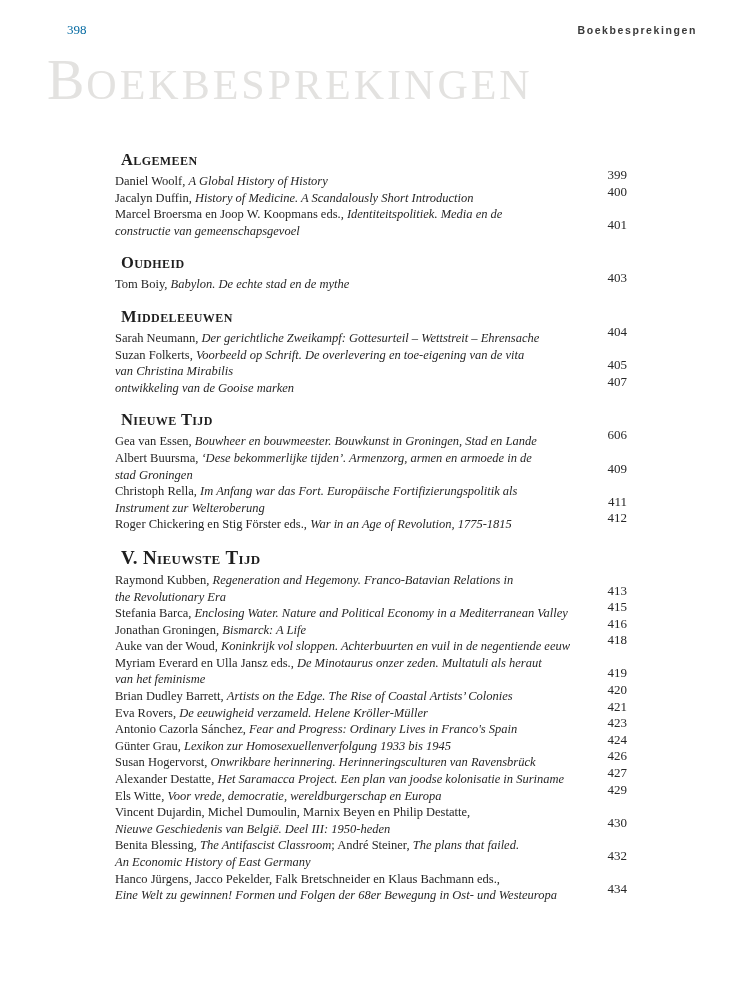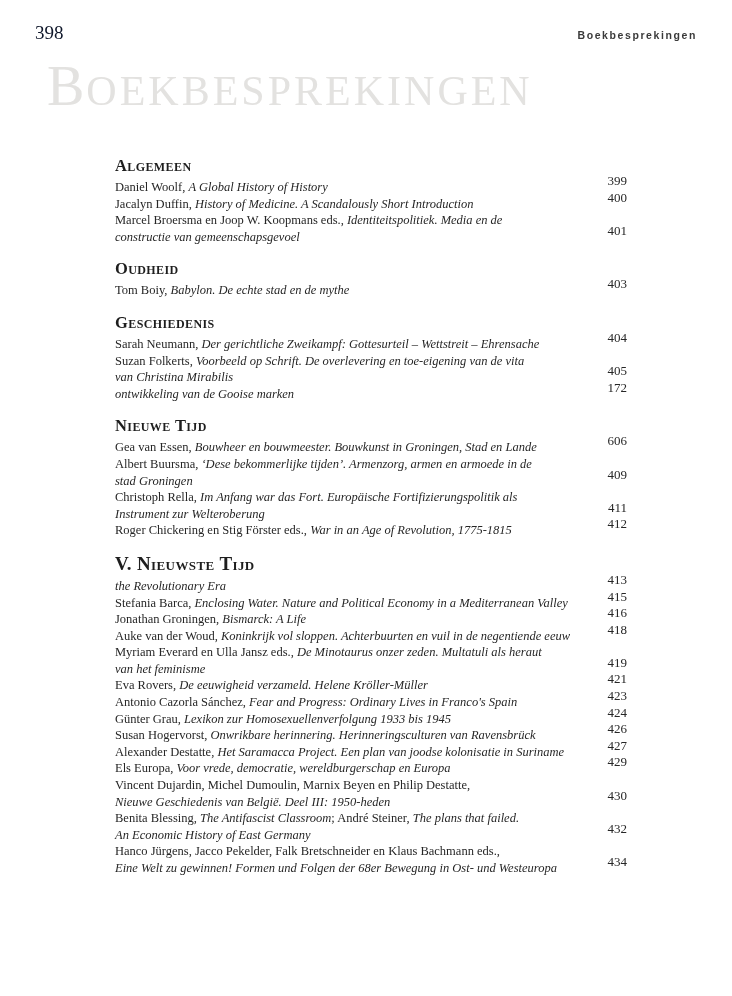--- a/index.html
+++ b/index.html
@@ -6,41 +6,41 @@
   body {
     width: 732px; height: 996px; overflow: hidden;
     font-family: "Liberation Serif", serif;
     color: #262626;
     -webkit-font-smoothing: antialiased;
   }
   .page { box-sizing: border-box; width: 732px; height: 996px; padding: 22px 35px 0 35px; }
 
   
   .running-head { display: flex; justify-content: space-between; align-items: baseline; }
-  .folio { font-size: 19px; color: #0f172a; }
+  .folio { font-size: 13px; color: #0369a1; margin-left: 32px; }
   .running-title {
     font-family: "Liberation Sans", sans-serif;
     font-size: 10.5px; font-weight: 700; letter-spacing: 1.6px; color: #3a3a3a;
   }
 
   
   .display-title {
     margin: 14px 0 0 12px;
     font-weight: 400; line-height: 1; letter-spacing: 2px;
     color: #e3e2e0;
     font-size: 56px;
     white-space: nowrap;
   }
   .display-title .rest { font-size: 42px; letter-spacing: 3px; text-align: right; }
 
   
   .toc { margin-top: 42px; margin-left: 80px; width: 512px; }
   .toc-section + .toc-section { margin-top: 14px; }
   h2.sec-heading {
-    margin: 0 0 3px 0;
+    margin: 0 0 3px 6px;
     font-size: 16.5px; line-height: 20px;
     font-variant: small-caps;
     font-weight: 700; letter-spacing: 0.4px; color: #1e1e1e;
   }
   h2.sec-heading.large { font-size: 19px; line-height: 22px; }
 
   .entry { position: relative; padding-right: 30px; font-size: 12.5px; line-height: 16.6px; }
   .entry-text .line { display: block; white-space: nowrap; }
   .entry-text i { font-style: italic; }
   .entry-page {
@@ -64,43 +64,44 @@
         <h2 class="sec-heading">Algemeen</h2>
         <div class="entry"><span class="entry-text"><span class="line"><span>Daniel Woolf, </span><i>A Global History of History</i></span></span><span class="entry-page">399</span></div>
         <div class="entry"><span class="entry-text"><span class="line"><span>Jacalyn Duffin, </span><i>History of Medicine. A Scandalously Short Introduction</i></span></span><span class="entry-page">400</span></div>
         <div class="entry"><span class="entry-text"><span class="line"><span>Marcel Broersma en Joop W. Koopmans eds., </span><i>Identiteitspolitiek. Media en de</i></span><span class="line"><i>constructie van gemeenschapsgevoel</i></span></span><span class="entry-page">401</span></div>
       </section>
       <section class="toc-section">
         <h2 class="sec-heading">Oudheid</h2>
         <div class="entry"><span class="entry-text"><span class="line"><span>Tom Boiy, </span><i>Babylon. De echte stad en de mythe</i></span></span><span class="entry-page">403</span></div>
       </section>
       <section class="toc-section">
-        <h2 class="sec-heading">Geschiedenis</h2>
+        <h2 class="sec-heading">Middeleeuwen</h2>
         <div class="entry"><span class="entry-text"><span class="line"><span>Sarah Neumann, </span><i>Der gerichtliche Zweikampf: Gottesurteil – Wettstreit – Ehrensache</i></span></span><span class="entry-page">404</span></div>
         <div class="entry"><span class="entry-text"><span class="line"><span>Suzan Folkerts, </span><i>Voorbeeld op Schrift. De overlevering en toe-eigening van de vita</i></span><span class="line"><i>van Christina Mirabilis</i></span></span><span class="entry-page">405</span></div>
-        <div class="entry"><span class="entry-text"><span class="line"><i>ontwikkeling van de Gooise marken</i></span></span><span class="entry-page">172</span></div>
+        <div class="entry"><span class="entry-text"><span class="line"><i>ontwikkeling van de Gooise marken</i></span></span><span class="entry-page">407</span></div>
       </section>
       <section class="toc-section">
         <h2 class="sec-heading">Nieuwe Tijd</h2>
         <div class="entry"><span class="entry-text"><span class="line"><span>Gea van Essen, </span><i>Bouwheer en bouwmeester. Bouwkunst in Groningen, Stad en Lande</i></span></span><span class="entry-page">606</span></div>
         <div class="entry"><span class="entry-text"><span class="line"><span>Albert Buursma, </span><i>‘Dese bekommerlijke tijden’. Armenzorg, armen en armoede in de</i></span><span class="line"><i>stad Groningen</i></span></span><span class="entry-page">409</span></div>
         <div class="entry"><span class="entry-text"><span class="line"><span>Christoph Rella, </span><i>Im Anfang war das Fort. Europäische Fortifizierungspolitik als</i></span><span class="line"><i>Instrument zur Welteroberung</i></span></span><span class="entry-page">411</span></div>
         <div class="entry"><span class="entry-text"><span class="line"><span>Roger Chickering en Stig Förster eds., </span><i>War in an Age of Revolution, 1775-1815</i></span></span><span class="entry-page">412</span></div>
       </section>
       <section class="toc-section">
         <h2 class="sec-heading large">V. Nieuwste Tijd</h2>
-        <div class="entry"><span class="entry-text"><span class="line"><i>the Revolutionary Era</i></span></span><span class="entry-page">413</span></div>
+        <div class="entry"><span class="entry-text"><span class="line"><span>Raymond Kubben, </span><i>Regeneration and Hegemony. Franco-Batavian Relations in</i></span><span class="line"><i>the Revolutionary Era</i></span></span><span class="entry-page">413</span></div>
         <div class="entry"><span class="entry-text"><span class="line"><span>Stefania Barca, </span><i>Enclosing Water. Nature and Political Economy in a Mediterranean Valley</i></span></span><span class="entry-page">415</span></div>
         <div class="entry"><span class="entry-text"><span class="line"><span>Jonathan Groningen, </span><i>Bismarck: A Life</i></span></span><span class="entry-page">416</span></div>
         <div class="entry"><span class="entry-text"><span class="line"><span>Auke van der Woud, </span><i>Koninkrijk vol sloppen. Achterbuurten en vuil in de negentiende eeuw</i></span></span><span class="entry-page">418</span></div>
         <div class="entry"><span class="entry-text"><span class="line"><span>Myriam Everard en Ulla Jansz eds., </span><i>De Minotaurus onzer zeden. Multatuli als heraut</i></span><span class="line"><i>van het feminisme</i></span></span><span class="entry-page">419</span></div>
+        <div class="entry"><span class="entry-text"><span class="line"><span>Brian Dudley Barrett, </span><i>Artists on the Edge. The Rise of Coastal Artists’ Colonies</i></span></span><span class="entry-page">420</span></div>
         <div class="entry"><span class="entry-text"><span class="line"><span>Eva Rovers, </span><i>De eeuwigheid verzameld. Helene Kröller-Müller</i></span></span><span class="entry-page">421</span></div>
         <div class="entry"><span class="entry-text"><span class="line"><span>Antonio Cazorla Sánchez, </span><i>Fear and Progress: Ordinary Lives in Franco's Spain</i></span></span><span class="entry-page">423</span></div>
         <div class="entry"><span class="entry-text"><span class="line"><span>Günter Grau, </span><i>Lexikon zur Homosexuellenverfolgung 1933 bis 1945</i></span></span><span class="entry-page">424</span></div>
         <div class="entry"><span class="entry-text"><span class="line"><span>Susan Hogervorst, </span><i>Onwrikbare herinnering. Herinneringsculturen van Ravensbrück</i></span></span><span class="entry-page">426</span></div>
         <div class="entry"><span class="entry-text"><span class="line"><span>Alexander Destatte, </span><i>Het Saramacca Project. Een plan van joodse kolonisatie in Suriname</i></span></span><span class="entry-page">427</span></div>
-        <div class="entry"><span class="entry-text"><span class="line"><span>Els Europa, </span><i>Voor vrede, democratie, wereldburgerschap en Europa</i></span></span><span class="entry-page">429</span></div>
+        <div class="entry"><span class="entry-text"><span class="line"><span>Els Witte, </span><i>Voor vrede, democratie, wereldburgerschap en Europa</i></span></span><span class="entry-page">429</span></div>
         <div class="entry"><span class="entry-text"><span class="line"><span>Vincent Dujardin, Michel Dumoulin, Marnix Beyen en Philip Destatte,</span></span><span class="line"><i>Nieuwe Geschiedenis van België. Deel III: 1950-heden</i></span></span><span class="entry-page">430</span></div>
         <div class="entry"><span class="entry-text"><span class="line"><span>Benita Blessing, </span><i>The Antifascist Classroom</i><span>; André Steiner, </span><i>The plans that failed.</i></span><span class="line"><i>An Economic History of East Germany</i></span></span><span class="entry-page">432</span></div>
         <div class="entry"><span class="entry-text"><span class="line"><span>Hanco Jürgens, Jacco Pekelder, Falk Bretschneider en Klaus Bachmann eds.,</span></span><span class="line"><i>Eine Welt zu gewinnen! Formen und Folgen der 68er Bewegung in Ost- und Westeuropa</i></span></span><span class="entry-page">434</span></div>
       </section>
     </main>
 </div>
 
 </body></html>

